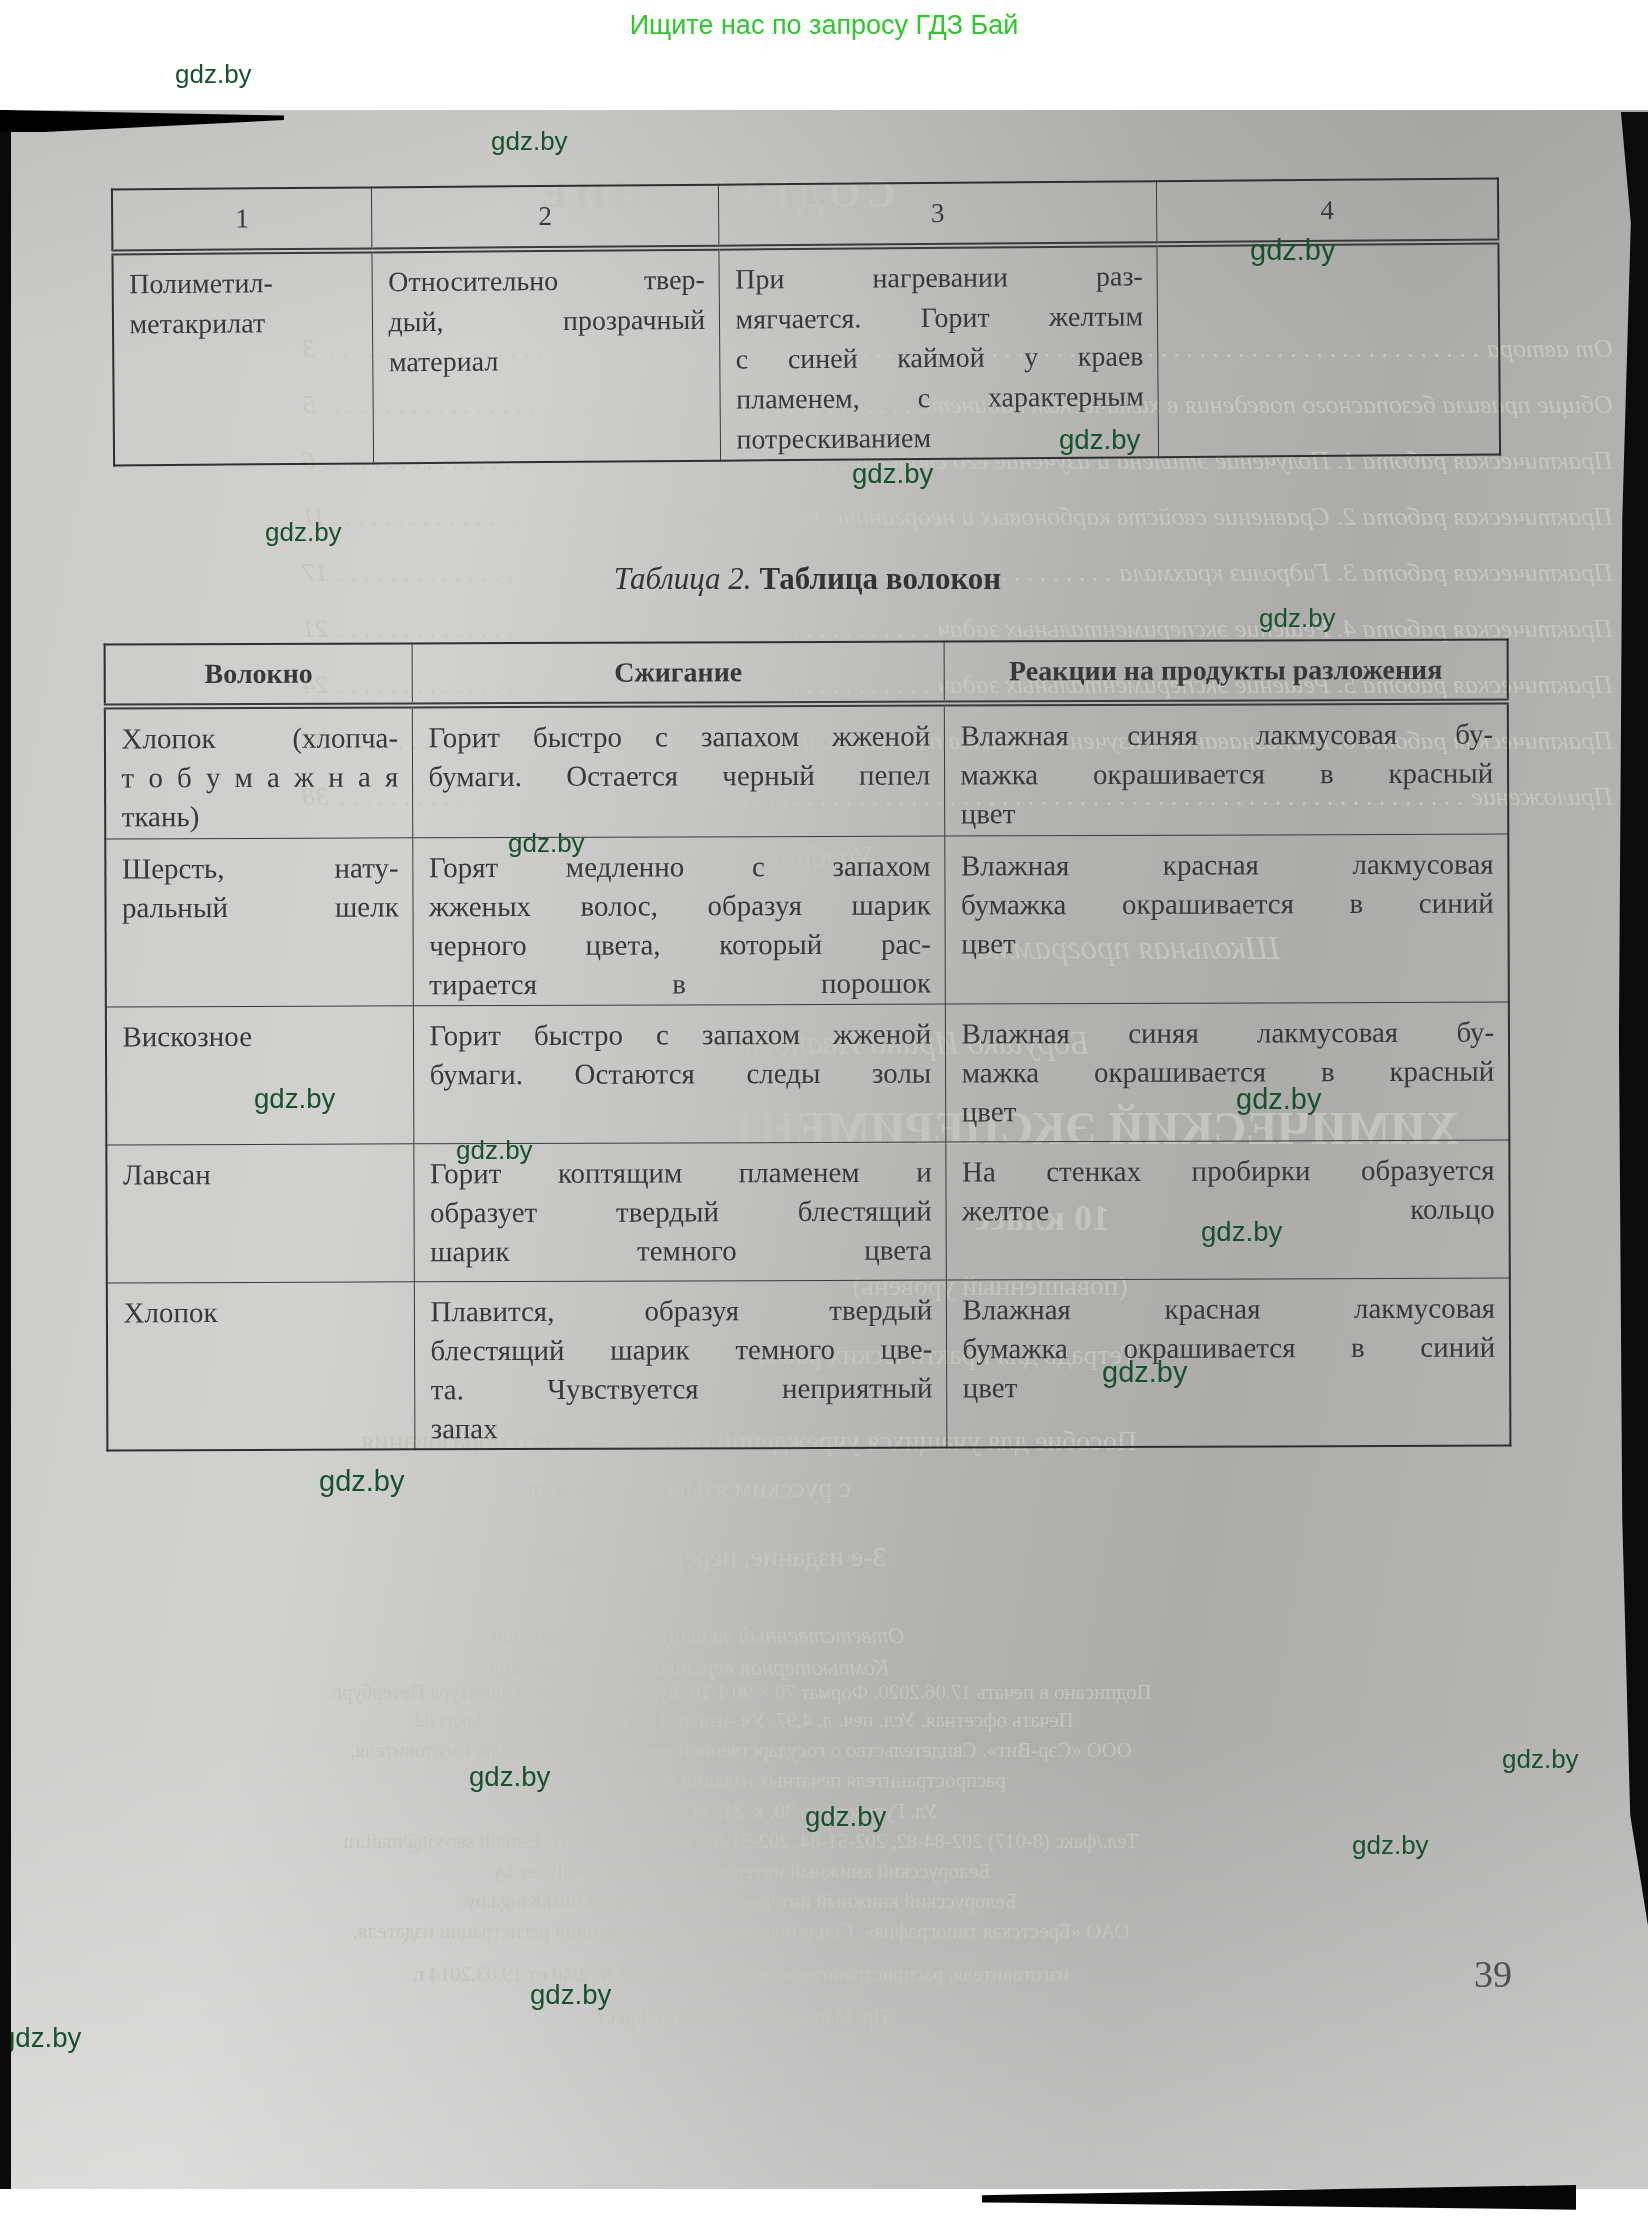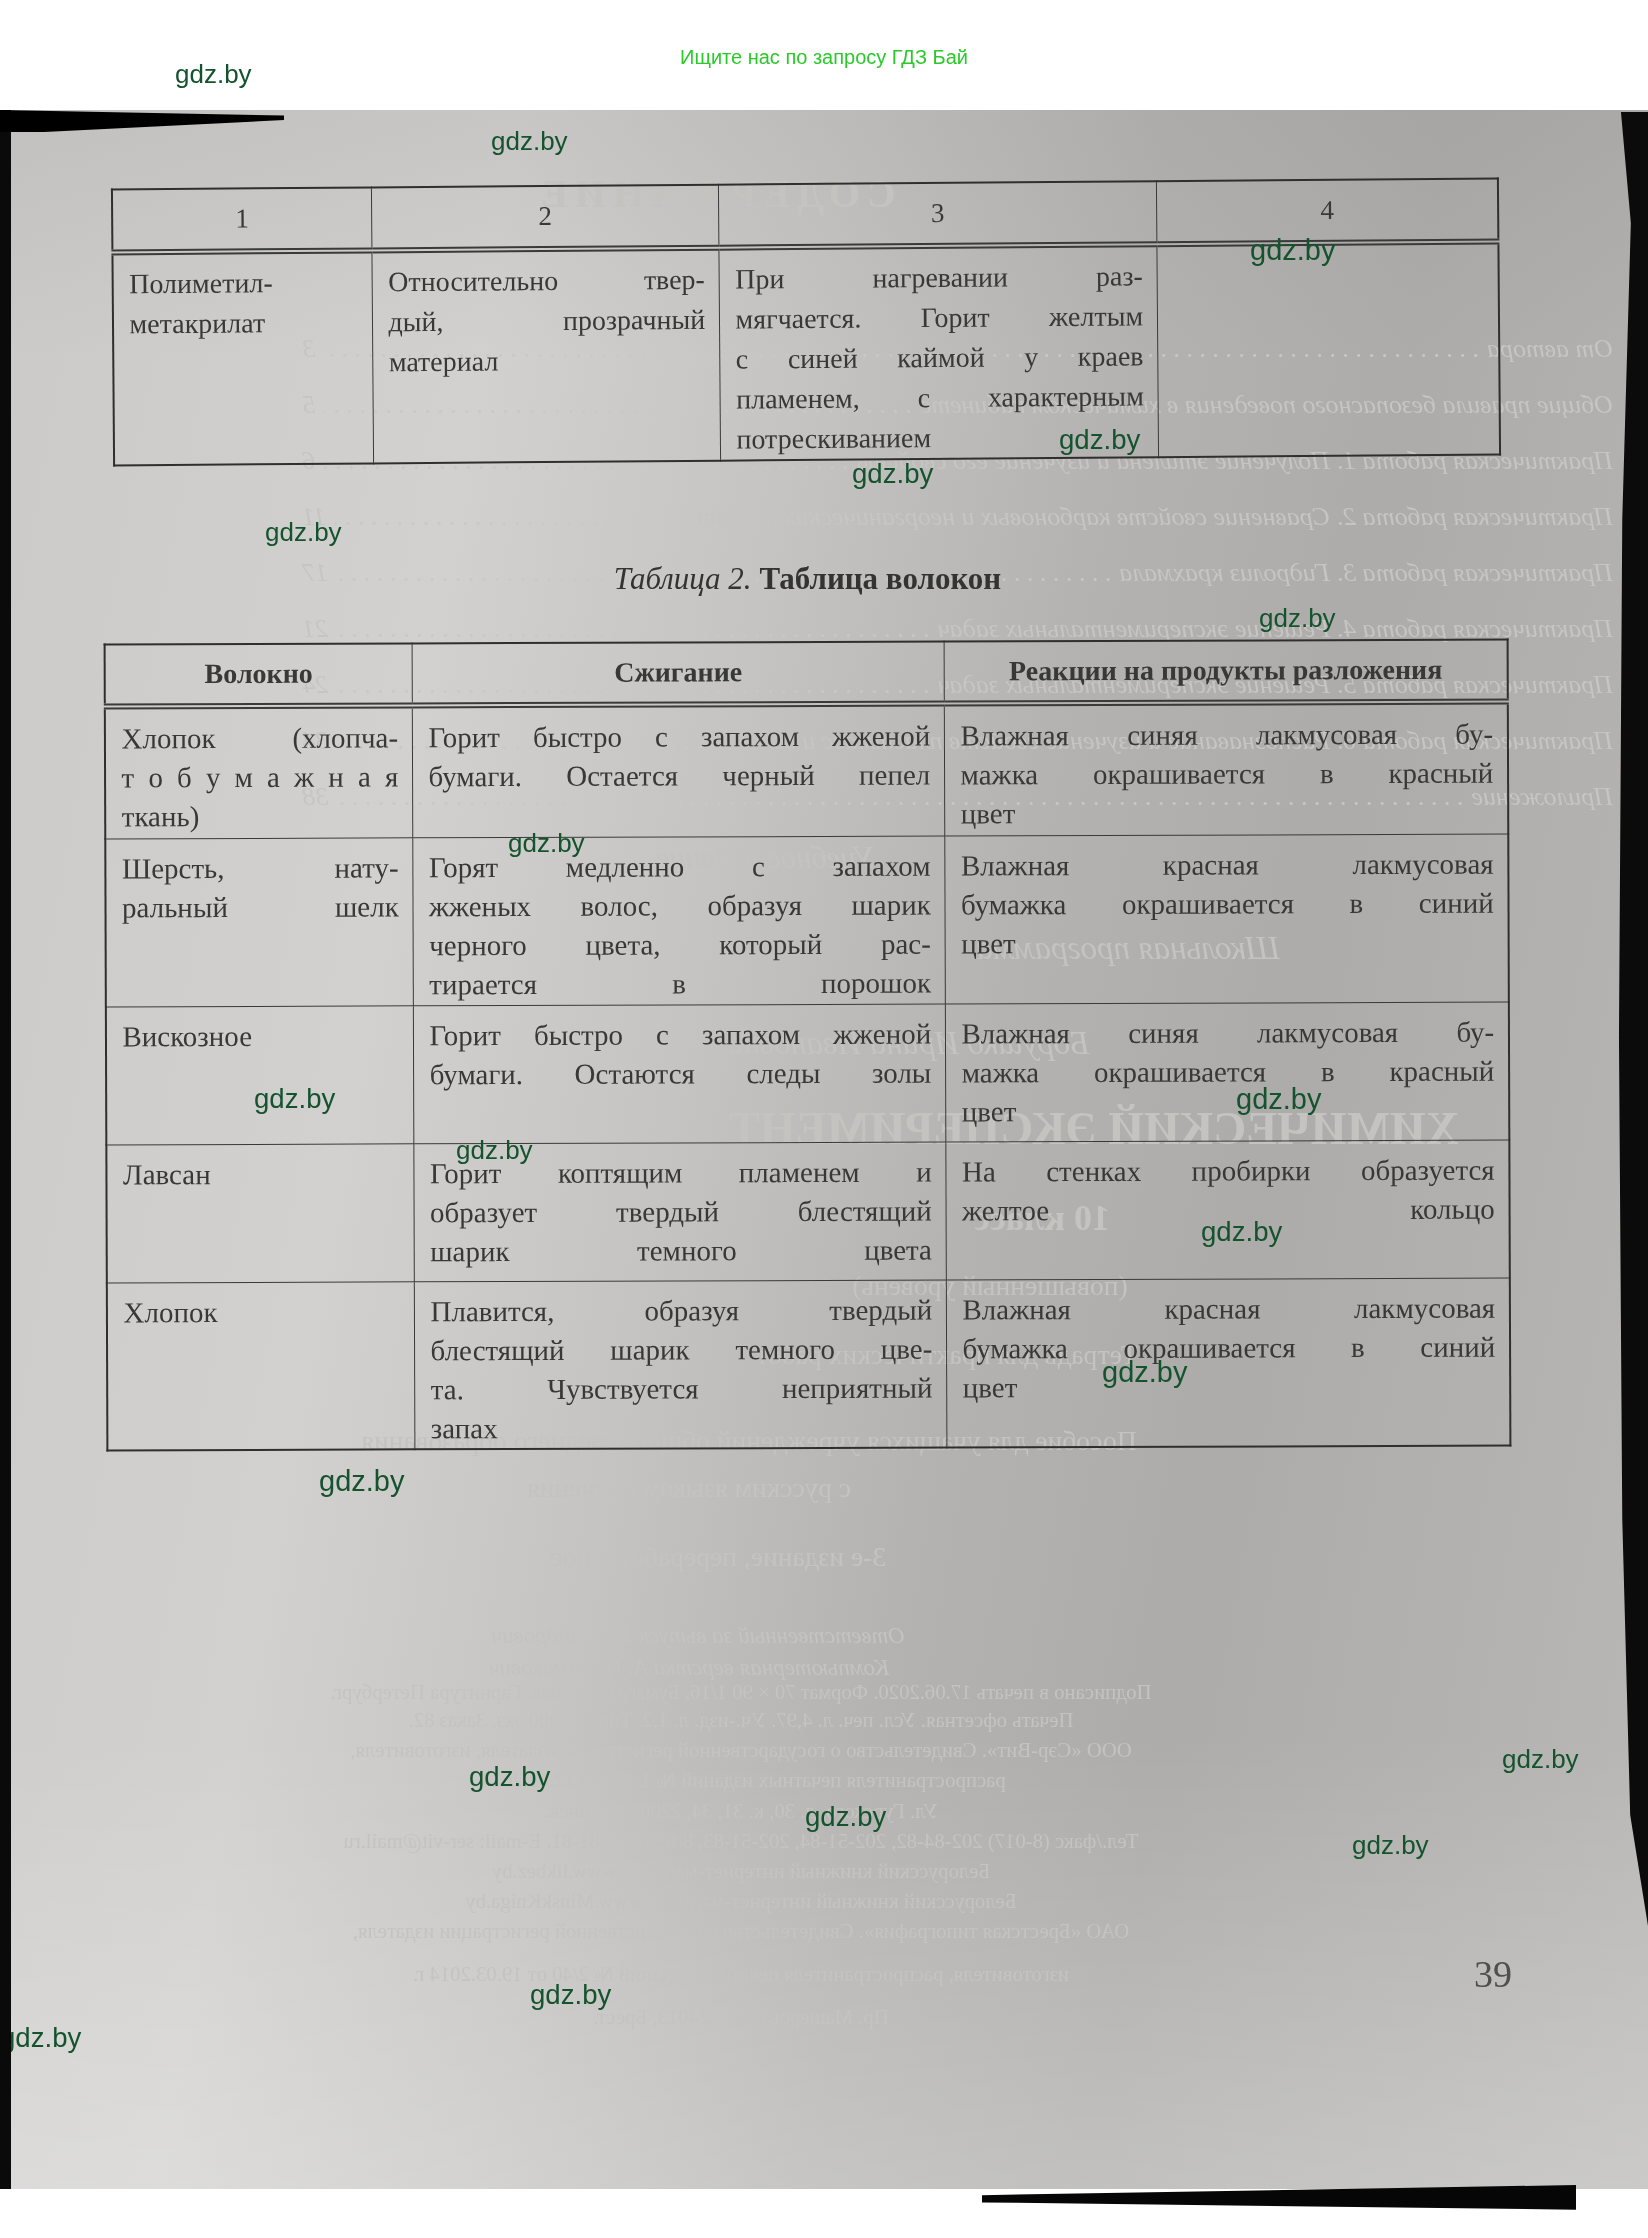--- a/index.html
+++ b/index.html
@@ -2,21 +2,21 @@
 <html style="font-size:13.8px"><head>
 <meta charset="utf-8">
 <style>
   html,body{margin:0;padding:0;}
   body{width:1648px;height:2239px;position:relative;background:#ffffff;overflow:hidden;
        font-family:"Liberation Serif","DejaVu Serif",serif;}
   #stage{position:absolute;inset:0;}
 
   
   .promo-top{position:absolute;left:0;top:10.3px;width:100%;text-align:center;
-    font-family:"Liberation Sans",sans-serif;font-size:20px;font-weight:500;color:#2bc92b;margin-top:36px;}
+    font-family:"Liberation Sans",sans-serif;font-size:27px;font-weight:500;color:#2bc92b;}
   .promo-bottom{position:absolute;left:0;top:2195px;width:100%;text-align:center;
     font-family:"Liberation Sans",sans-serif;font-size:30px;color:#1e46d2;}
 
   
   .scan{position:absolute;left:0;top:110px;width:1648px;height:2079px;
     background:
       linear-gradient(100deg,#eae9e7 0%,#f2f1ef 26%,#e3e2e0 42%,#cfcecc 58%,#c7c6c4 72%,#cfcecc 88%,#d6d5d3 100%),
       #ddd;
     background-blend-mode:multiply;}
   .scan::after{content:"";position:absolute;inset:0;

